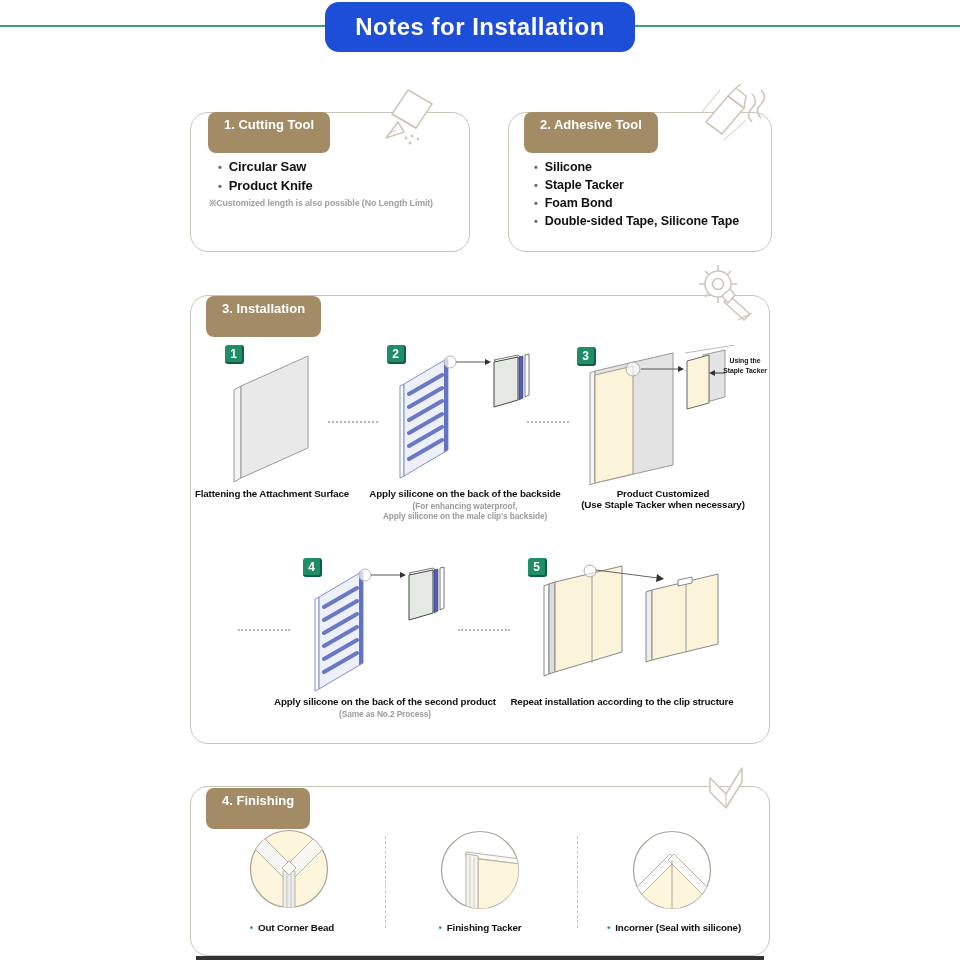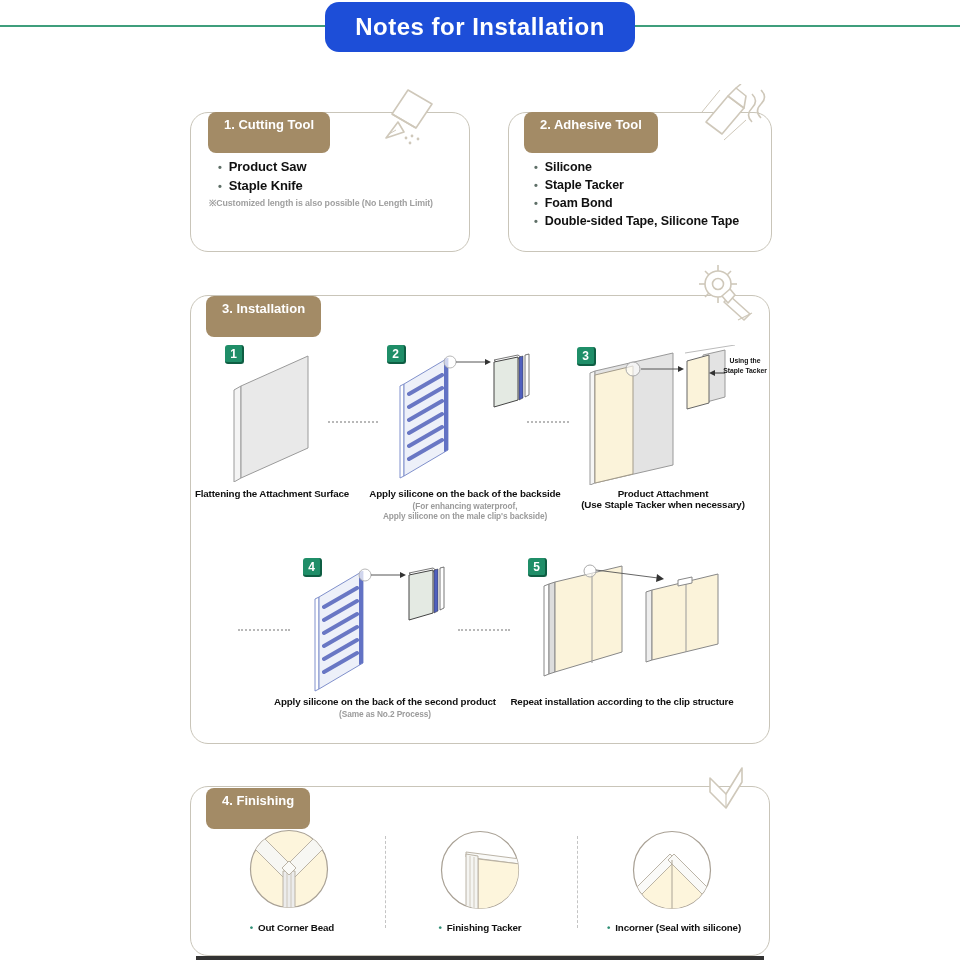--- a/index.html
+++ b/index.html
@@ -79,22 +79,22 @@
   </g>
   <g fill="#cfc8ba">
     <circle cx="30" cy="52" r="1.4"></circle>
       <circle cx="36" cy="50" r="1.4"></circle>
     <circle cx="42" cy="53" r="1.4"></circle>
       <circle cx="34" cy="57" r="1.4"></circle>
   </g>
 </svg>
 
 <div class="abs" style="left:218px;top:157px;">
-  <div class="tool-item" style="font-size:13px;height:19px;line-height:19px;">Product Saw</div>
-  <div class="tool-item" style="font-size:13px;height:19px;line-height:19px;">Staple Knife</div>
+  <div class="tool-item" style="font-size:13px;height:19px;line-height:19px;">Circular Saw</div>
+  <div class="tool-item" style="font-size:13px;height:19px;line-height:19px;">Product Knife</div>
 </div>
 <div class="abs note-text" style="left:209px;top:197px;">※Customized length is also possible (No Length Limit)</div>
 
 <div class="abs sec-box" style="left:508px;top:112px;width:262px;height:138px;"></div>
 <div class="abs sec-label" style="left:524px;top:112px;">2. Adhesive Tool</div>
 
 <svg class="abs" style="left:698px;top:84px;" width="70" height="64" viewBox="0 0 70 64">
   <g stroke="#cfc8ba" stroke-width="1.6" fill="#fff" stroke-linejoin="round">
     <path d="M8 38 L30 12 L46 24 L24 50 Z"></path>
     <path d="M30 12 L38 4 L48 12 L46 24 Z"></path>
@@ -182,21 +182,21 @@
 </svg>
 <div class="abs annotation" style="left:718px;top:356px;width:54px;">
   <div>Using the</div>
   <div>Staple Tacker</div>
 </div>
 
 <div class="abs caption" style="left:272px;top:488px;">Flattening the Attachment Surface</div>
 <div class="abs caption" style="left:465px;top:488px;">Apply silicone on the back of the backside</div>
 <div class="abs subcaption" style="left:465px;top:501px;">(For enhancing waterproof,</div>
 <div class="abs subcaption" style="left:465px;top:511px;">Apply silicone on the male clip's backside)</div>
-<div class="abs caption" style="left:663px;top:488px;">Product Attachment</div>
+<div class="abs caption" style="left:663px;top:488px;">Product Customized</div>
 <div class="abs caption" style="left:663px;top:499px;">(Use Staple Tacker when necessary)</div>
 
 <div class="abs dotted-h" style="left:238px;top:629px;width:52px;"></div>
 
 <div class="abs step-num" style="left:303px;top:558px;">4</div>
 <svg class="abs" style="left:313px;top:565px;" width="134" height="135" viewBox="0 0 134 135">
   <polygon points="2,34 6,32 6,124 2,126" fill="#fff" stroke="#8090cc" stroke-width="1"></polygon>
   <polygon points="6,32 50,6 50,98 6,124" fill="#edf0f9" stroke="#8090cc" stroke-width="1"></polygon>
   <polygon points="46,7 50,6 50,98 46,100" fill="#6272c4"></polygon>
   <g stroke="#5b6abf" stroke-width="4" stroke-linecap="round" opacity=".9">

